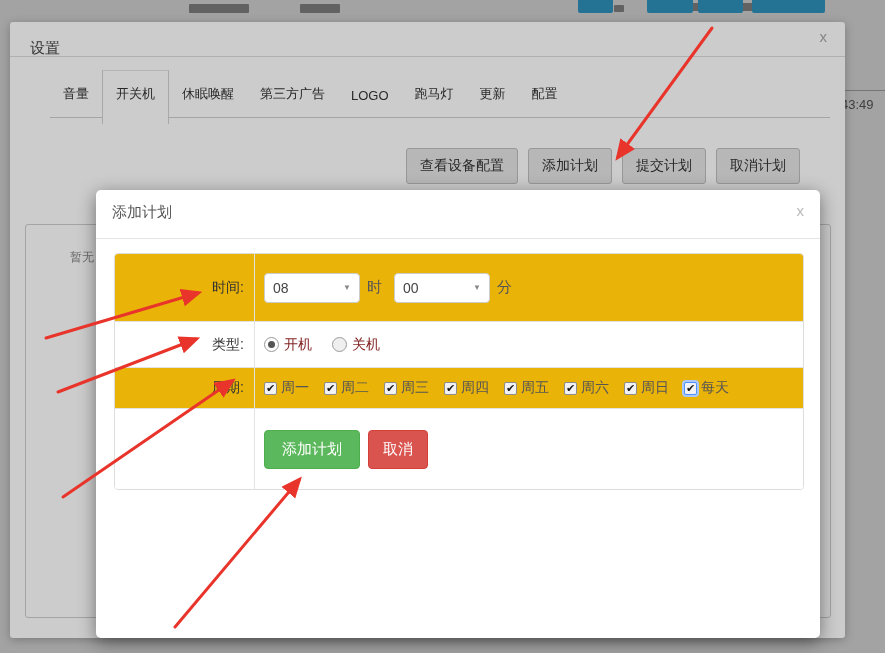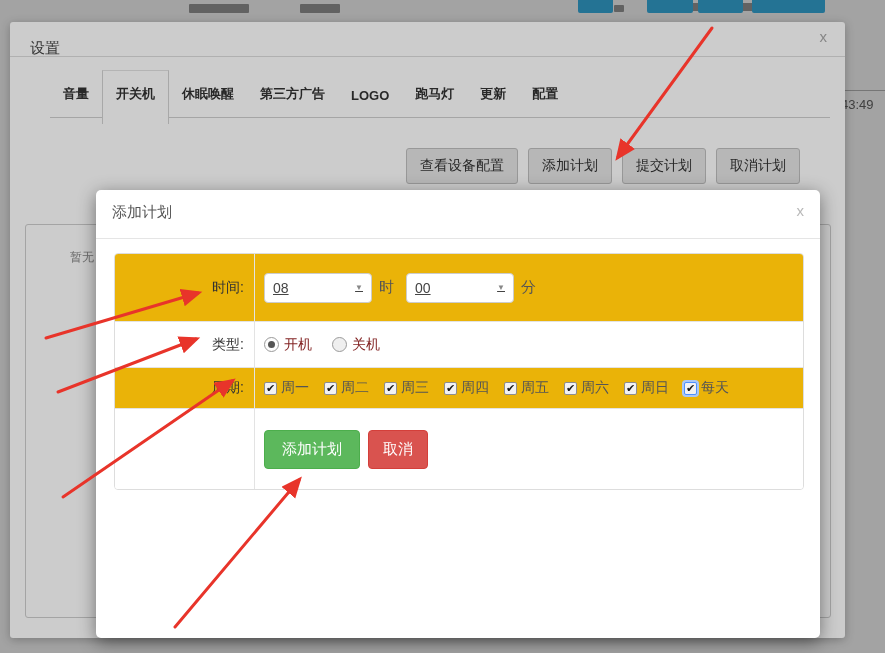--- a/index.html
+++ b/index.html
@@ -14,21 +14,21 @@
   
   .overlay1{position:absolute;inset:0;background:rgba(0,0,0,.2);z-index:5;}
   .overlay2{position:absolute;inset:0;background:rgba(0,0,0,.2);z-index:20;}
   
   .dlg{position:absolute;left:10px;top:22px;width:835px;height:616px;background:#fff;
        z-index:10;box-shadow:0 2px 10px rgba(0,0,0,.25);border-radius:3px;}
   .dlg-head{position:relative;height:34px;border-bottom:1px solid #dcdcdc;}
   .dlg-title{position:absolute;left:20px;top:17px;font-size:15px;color:#444;}
   .dlg-close{position:absolute;right:18px;top:6px;font-size:15px;color:#a9a9a9;cursor:pointer;}
   .tabs{display:flex;align-items:flex-end;height:60px;margin:0 15px 0 40px;
-        border-bottom:1px solid #cfcfcf;font-weight:bold;}
+        border-bottom:1px solid #cfcfcf;}
   .tab{padding:14px 13px;font-size:13px;color:#333;cursor:pointer;}
   .tab.active{background:#fff;border:1px solid #d2d2d2;border-top-color:#e2e2e2;
         border-bottom:none;margin-bottom:-7px;padding-bottom:21px;}
   .plan-toolbar{display:flex;justify-content:flex-end;gap:10px;margin:30px 45px 0 0;}
   .btn-plain{background:#e5e5e5;border:1px solid #bfbfbf;border-radius:3px;color:#333;
         font-size:14px;padding:8px 13px;font-family:inherit;cursor:pointer;}
   .dlg-panel{position:absolute;left:15px;top:202px;width:804px;height:392px;
         background:#fff;border:1px solid #cdcdcd;border-radius:3px;}
   .empty-text{position:absolute;left:44px;top:24px;font-size:12px;color:#888;}
   
@@ -40,23 +40,23 @@
   .formbox{position:absolute;left:18px;top:63px;width:688px;border:1px solid #ddd;
         border-radius:4px;overflow:hidden;}
   .frow{display:flex;border-bottom:1px solid #e3e3e3;background:#fff;}
   .frow:last-child{border-bottom:none;}
   .frow.striped{background:#eab308;text-align:center;}
   .fcell-label{width:140px;flex:0 0 140px;display:flex;align-items:center;justify-content:flex-end;
         padding-right:10px;box-sizing:border-box;border-right:1px solid #e3e3e3;
         font-size:14px;color:#333;}
   .fcell-content{flex:1;display:flex;align-items:center;padding-left:9px;}
   .r-time{height:67px;}  .r-type{height:45px;}  .r-period{height:40px;}  .r-actions{height:80px;}
-  .sel{width:108px;height:30px;box-sizing:border-box;border:1px solid #ccc;border-radius:4px;
+  .sel{width:96px;height:30px;box-sizing:border-box;border:1px solid #ccc;border-radius:4px;
         background:#fff;display:flex;align-items:center;justify-content:space-between;
-        padding:0 8px;font-size:14px;color:#444;cursor:pointer;text-decoration:underline;}
+        padding:0 8px;font-size:14px;color:#444;cursor:pointer;}
   .sel .caret{font-size:8px;color:#888;}
   .unit{font-size:15px;color:#555;margin:0 12px 0 7px;}
   .radio-item{display:flex;align-items:center;margin-right:20px;font-size:14px;color:#7f1d1d;cursor:pointer;}
   .radio{width:13px;height:13px;border-radius:50%;border:1px solid #9a9a9a;background:#fdfdfd;
         margin-right:5px;position:relative;}
   .radio.sel-on::after{content:"";position:absolute;left:3px;top:3px;width:7px;height:7px;
         border-radius:50%;background:#555;}
   .radio.sel-off{background:#efefef;}
   .cb-item{display:flex;align-items:center;margin-right:15px;font-size:14px;color:#555;cursor:pointer;}
   .cb{width:13px;height:13px;box-sizing:border-box;border:1px solid #8d8d8d;border-radius:2px;

